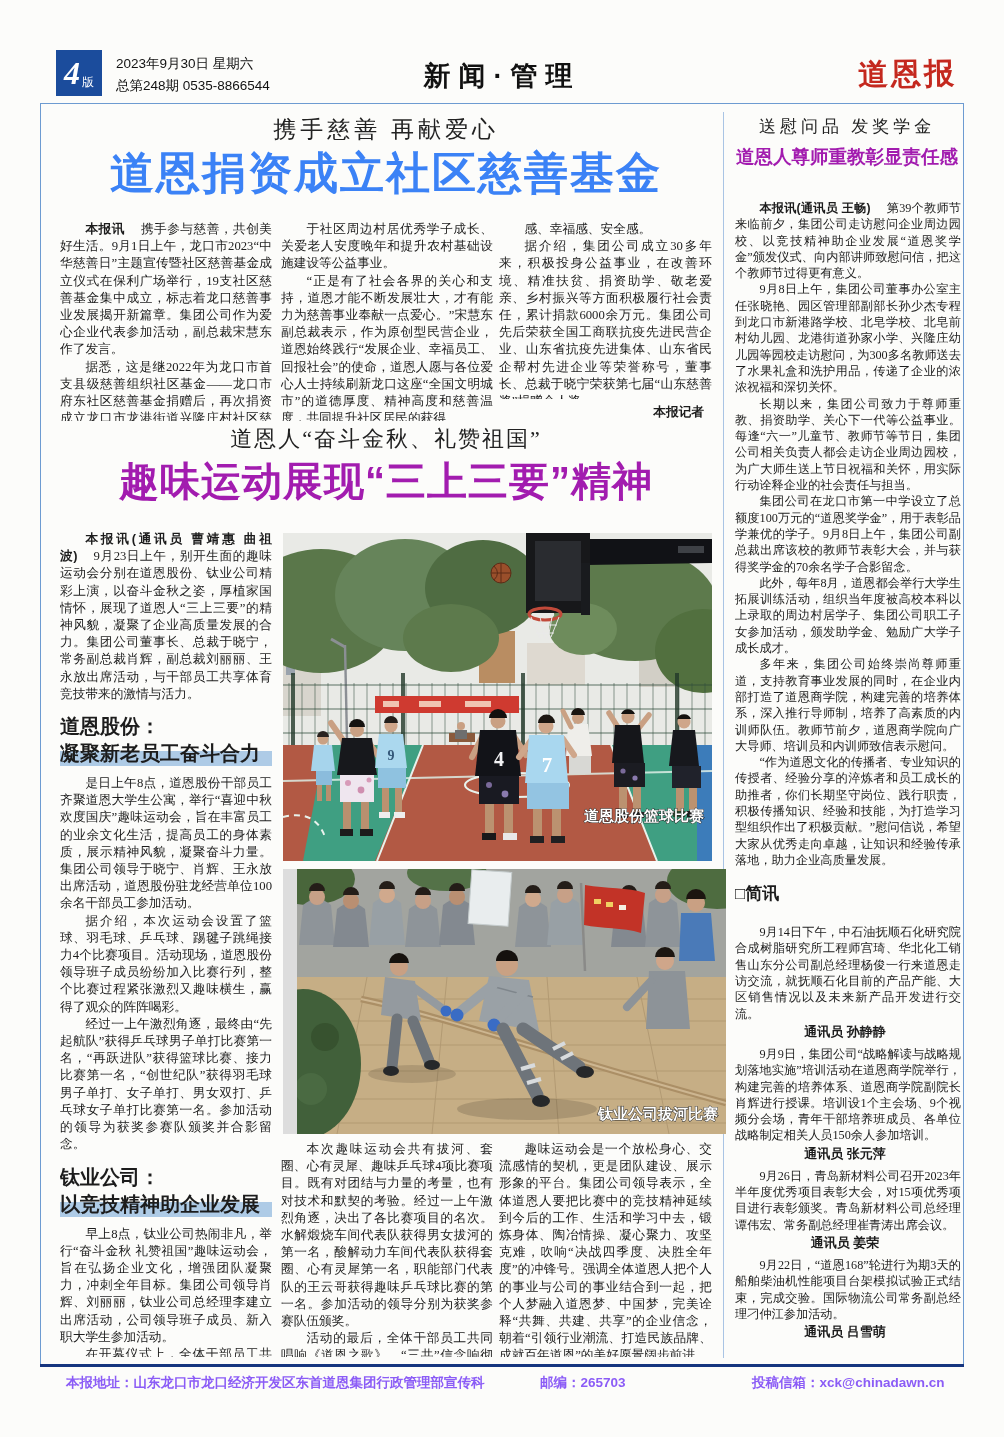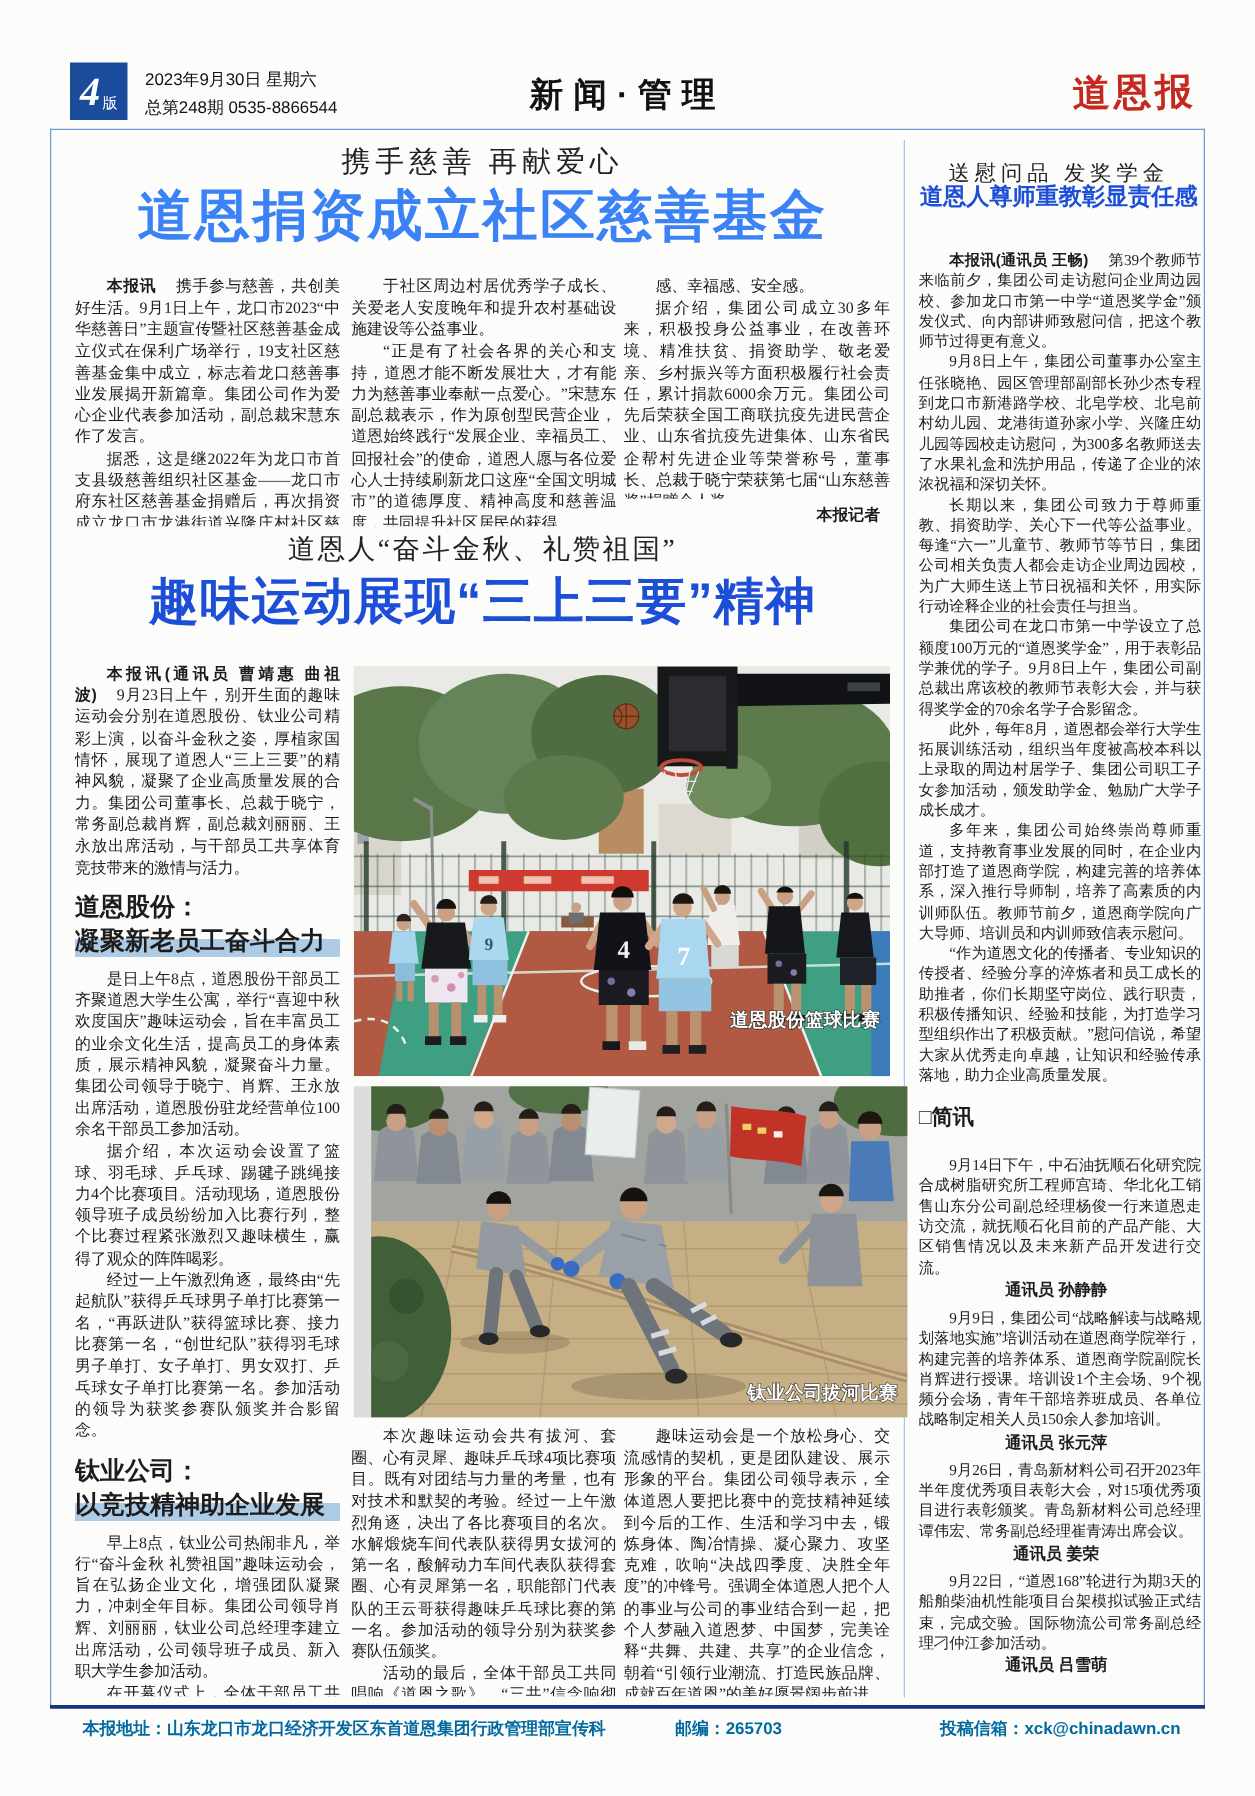--- a/index.html
+++ b/index.html
@@ -14,39 +14,39 @@
   .badge .num{font-size:32px;font-weight:bold;font-style:italic;line-height:1;}
   .badge .lab{font-size:12px;margin-left:2px;align-self:flex-end;padding-bottom:5px;}
   .dateblock{position:absolute;left:116px;top:53px;font-size:13.5px;line-height:22px;color:#111;}
   .sectiontitle{position:absolute;left:352px;top:58px;width:300px;text-align:center;font-weight:900;
                 font-size:27px;letter-spacing:8px;color:#111;}
   .papername{position:absolute;left:858px;top:54px;font-size:30px;font-weight:bold;color:#c4281e;
              letter-spacing:3px;transform:rotate(-1deg);}
   
   .kicker{position:absolute;text-align:center;color:#222;}
   .headline{position:absolute;text-align:center;font-family:"Liberation Sans","DejaVu Sans",sans-serif;
-            font-weight:900;color:#1d4ed8;}
+            font-weight:900;color:#a21caf;}
   
   .newscol{position:absolute;overflow:hidden;}
   .newscol p{margin:0;text-align:justify;text-indent:2em;font-size:12.7px;line-height:17.2px;}
   .rightcol p{font-size:12.2px;line-height:16.3px;}
   .lead{font-family:"Liberation Sans","DejaVu Sans",sans-serif;font-weight:bold;margin-right:16px;}
   .byline{text-align:right !important;font-weight:bold;text-indent:0 !important;
           font-family:"Liberation Sans","DejaVu Sans",sans-serif;margin-top:5px !important;padding-right:8px;}
   .subhead{text-align:left;font-family:"Liberation Sans","DejaVu Sans",sans-serif;font-weight:900;
            font-size:20px;line-height:27px;margin:10px 0 8px;}
   .subhead .hl{background:linear-gradient(to bottom,rgba(0,0,0,0) 42%,#aecbe6 42%,#aecbe6 96%,rgba(0,0,0,0) 96%);
                display:inline-block;width:100%;}
   .briefs-title{font-family:"Liberation Sans","DejaVu Sans",sans-serif;font-weight:900;font-size:17px;
                 margin:14px 0 19px;}
   .brief-byline{text-align:center;font-weight:bold;font-family:"Liberation Sans","DejaVu Sans",sans-serif;
                 font-size:13px;line-height:16px;margin:2px 6px 6px 0;}
   .photo{position:absolute;overflow:hidden;background:#ddd;}
   .footer-item{position:absolute;top:1374px;font-family:"Liberation Sans","DejaVu Sans",sans-serif;
-               font-weight:bold;font-size:13.5px;color:#0369a1;}
+               font-weight:bold;font-size:13.5px;color:#8b5cf6;}
 </style>
 </head>
 <body>
 
 <div class="page">
 
   <div class="badge">
     <span class="num">4</span>
     <span class="lab">版</span>
   </div>
@@ -361,25 +361,25 @@
   </div>
 
   <div class="newscol" style="left:281px;top:1141px;width:212px;height:216px;">
     <p>本次趣味运动会共有拔河、套圈、心有灵犀、趣味乒乓球4项比赛项目。既有对团结与力量的考量，也有对技术和默契的考验。经过一上午激烈角逐，决出了各比赛项目的名次。水解煅烧车间代表队获得男女拔河的第一名，酸解动力车间代表队获得套圈、心有灵犀第一名，职能部门代表队的王云哥获得趣味乒乓球比赛的第一名。参加活动的领导分别为获奖参赛队伍颁奖。</p>
     <p>活动的最后，全体干部员工共同唱响《道恩之歌》，“三共”信念响彻会场。</p>
   </div>
   <div class="newscol" style="left:499px;top:1141px;width:213px;height:216px;">
     <p>趣味运动会是一个放松身心、交流感情的契机，更是团队建设、展示形象的平台。集团公司领导表示，全体道恩人要把比赛中的竞技精神延续到今后的工作、生活和学习中去，锻炼身体、陶冶情操、凝心聚力、攻坚克难，吹响“决战四季度、决胜全年度”的冲锋号。强调全体道恩人把个人的事业与公司的事业结合到一起，把个人梦融入道恩梦、中国梦，完美诠释“共舞、共建、共享”的企业信念，朝着“引领行业潮流、打造民族品牌、成就百年道恩”的美好愿景阔步前进。</p>
   </div>
 
-  <div class="kicker" style="left:731px;top:115px;width:232px;font-size:17px;letter-spacing:4px;margin-top:12px;">送慰问品  发奖学金</div>
+  <div class="kicker" style="left:731px;top:115px;width:232px;font-size:17px;letter-spacing:4px;">送慰问品  发奖学金</div>
   <div class="headline" style="left:729px;top:144px;width:236px;font-size:18.5px;line-height:26px;">道恩人尊师重教彰显责任感</div>
 
   <div class="newscol rightcol" style="left:735px;top:200px;width:226px;height:1158px;">
-    <p><b class="lead">本报讯(通讯员 王畅)</b><span>第39个教师节来临前夕，集团公司走访慰问企业周边园校、参加龙口市第一中学“道恩奖学金”颁发仪式、向内部讲师致慰问信，把这个教师节过得更有意义。</span></p>
+    <p><b class="lead">本报讯(通讯员 王畅)</b><span>第39个教师节来临前夕，集团公司走访慰问企业周边园校、以竞技精神助企业发展“道恩奖学金”颁发仪式、向内部讲师致慰问信，把这个教师节过得更有意义。</span></p>
     <p>9月8日上午，集团公司董事办公室主任张晓艳、园区管理部副部长孙少杰专程到龙口市新港路学校、北皂学校、北皂前村幼儿园、龙港街道孙家小学、兴隆庄幼儿园等园校走访慰问，为300多名教师送去了水果礼盒和洗护用品，传递了企业的浓浓祝福和深切关怀。</p>
     <p>长期以来，集团公司致力于尊师重教、捐资助学、关心下一代等公益事业。每逢“六一”儿童节、教师节等节日，集团公司相关负责人都会走访企业周边园校，为广大师生送上节日祝福和关怀，用实际行动诠释企业的社会责任与担当。</p>
     <p>集团公司在龙口市第一中学设立了总额度100万元的“道恩奖学金”，用于表彰品学兼优的学子。9月8日上午，集团公司副总裁出席该校的教师节表彰大会，并与获得奖学金的70余名学子合影留念。</p>
     <p>此外，每年8月，道恩都会举行大学生拓展训练活动，组织当年度被高校本科以上录取的周边村居学子、集团公司职工子女参加活动，颁发助学金、勉励广大学子成长成才。</p>
     <p>多年来，集团公司始终崇尚尊师重道，支持教育事业发展的同时，在企业内部打造了道恩商学院，构建完善的培养体系，深入推行导师制，培养了高素质的内训师队伍。教师节前夕，道恩商学院向广大导师、培训员和内训师致信表示慰问。</p>
     <p>“作为道恩文化的传播者、专业知识的传授者、经验分享的淬炼者和员工成长的助推者，你们长期坚守岗位、践行职责，积极传播知识、经验和技能，为打造学习型组织作出了积极贡献。”慰问信说，希望大家从优秀走向卓越，让知识和经验传承落地，助力企业高质量发展。</p>
 
     <div class="briefs-title">□简讯</div>
     <p>9月14日下午，中石油抚顺石化研究院合成树脂研究所工程师宫琦、华北化工销售山东分公司副总经理杨俊一行来道恩走访交流，就抚顺石化目前的产品产能、大区销售情况以及未来新产品开发进行交流。</p>
     <div class="brief-byline">通讯员 孙静静</div>

